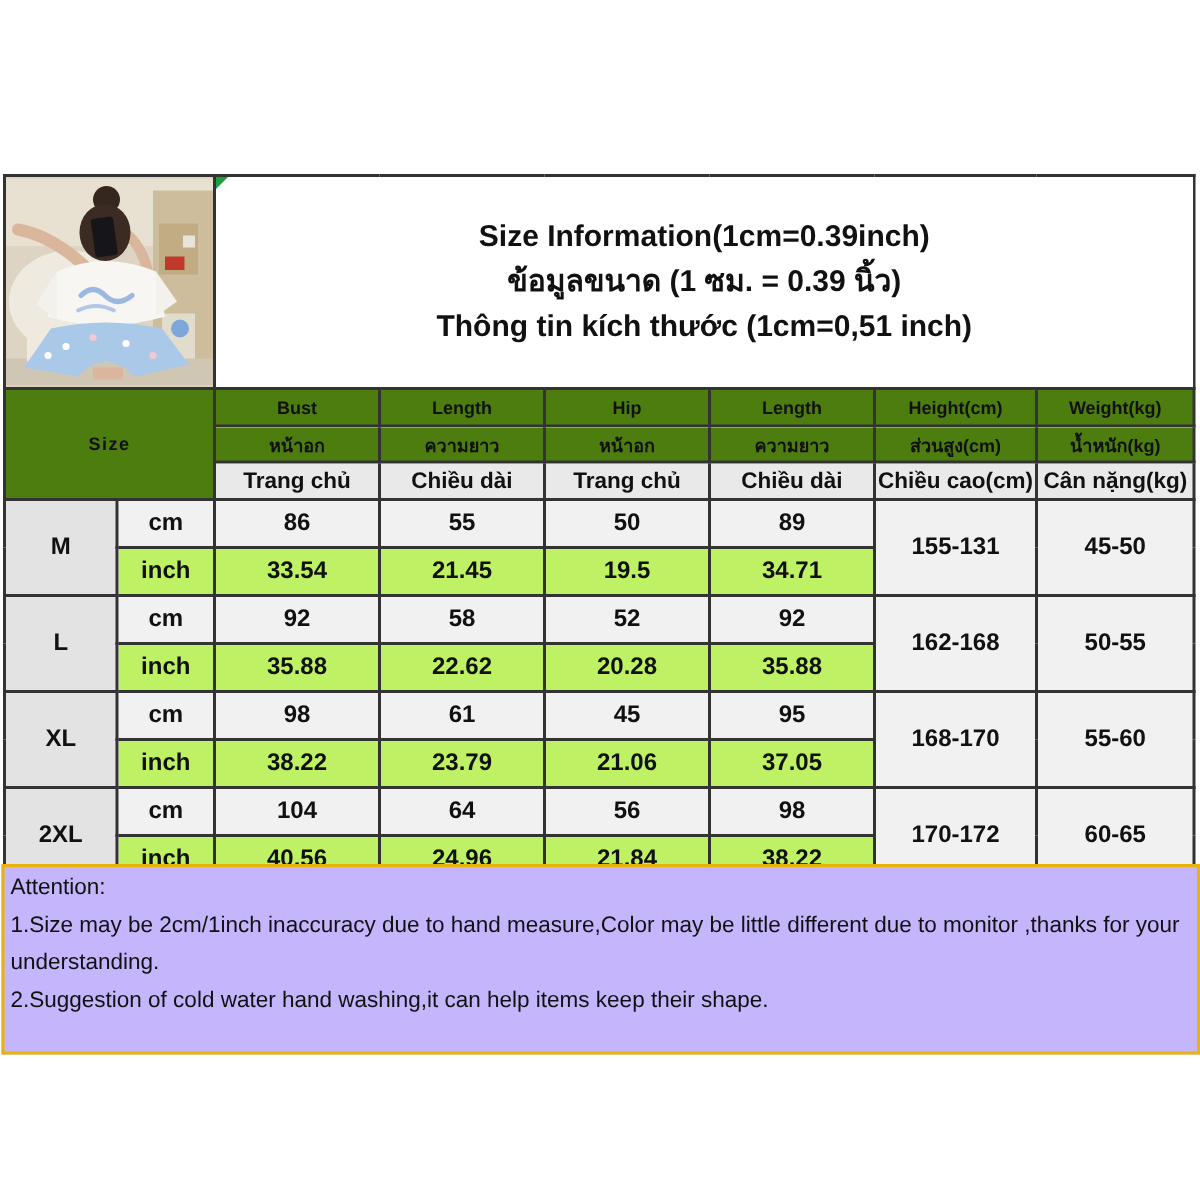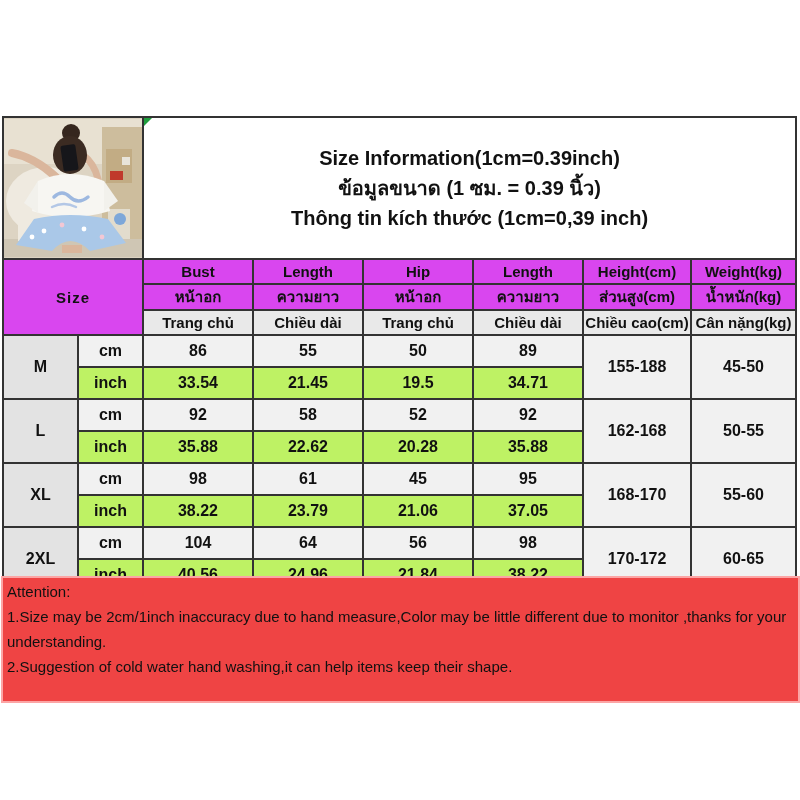--- a/index.html
+++ b/index.html
@@ -14,35 +14,35 @@
     border:2px solid #333;text-align:center;vertical-align:middle;
     font-weight:bold;overflow:hidden;padding:0;
   }
   td.photo-cell{padding:0;background:#dcd3c2;}
   td.title-cell{background:#ffffff;position:relative;}
   .title-inner{display:flex;flex-direction:column;justify-content:center;height:100%;gap:4px;}
   .title-line{font-size:20px;font-weight:bold;line-height:26px;}
   .green-tri{position:absolute;top:0;left:0;width:0;height:0;
     border-top:8px solid #1f9e3e;border-right:8px solid transparent;}
   td.size-cell{background:#d7d7d7;font-size:30px;letter-spacing:1px;}
-  tr.r-h1 td,tr.r-h2 td{background:#d946ef;font-size:15px;}
+  tr.r-h1 td,tr.r-h2 td{background:#4d7c0f;font-size:12px;}
   tr.r-h3 td{background:#e9e9e9;font-size:15px;}
   tr.r-cm td{background:#f1f1f1;font-size:16px;margin-top:40px;}
   tr.r-inch td{background:#bef264;font-size:16px;}
   td.lbl{background:#e3e3e3 !important;font-size:17px;}
   td.unit{font-size:15px;}
   td.hw{background:#f1f1f1 !important;font-size:16px;}
   tr.r-title{height:142px;}
   tr.r-h1{height:25px;}
   tr.r-h2{height:24px;}
   tr.r-h3{height:25px;}
   tr.r-cm,tr.r-inch{height:32px;}
   .attention-box{
     position:absolute;left:1px;top:576px;width:787px;height:121px;
-    border:2px solid #fca5a5;background:#ef4444;padding:1px 4px;
+    border:2px solid #eab308;background:#c4b5fd;padding:1px 4px;
     font-size:15px;line-height:25px;font-weight:normal;text-align:left;
   }
   .attention-box div{white-space:normal;}
   .photo-svg{display:block;width:100%;height:100%;}
 </style>
 </head>
 <body>
 
 <div class="sheet">
 <table class="size-table">
@@ -89,21 +89,21 @@
         <circle cx="98" cy="118" r="2.4" fill="#f3c7d4"></circle>
         <circle cx="28" cy="118" r="2.4" fill="#ffffff"></circle>
         <rect x="58" y="126" width="20" height="8" fill="#dab69c"></rect>
       </svg>
     </td>
     <td colspan="6" class="title-cell">
       <span class="green-tri"></span>
       <div class="title-inner">
         <div class="title-line">Size Information(1cm=0.39inch)</div>
         <div class="title-line">ข้อมูลขนาด (1 ซม. = 0.39 นิ้ว)</div>
-        <div class="title-line">Thông tin kích thước (1cm=0,39 inch)</div>
+        <div class="title-line">Thông tin kích thước (1cm=0,51 inch)</div>
       </div>
     </td>
   </tr>
 
   <tr class="r-h1">
     <td rowspan="3" colspan="2" class="size-cell">Size</td>
     <td>Bust</td>
     <td>Length</td>
     <td>Hip</td>
     <td>Length</td>
@@ -127,21 +127,21 @@
     <td>Cân nặng(kg)</td>
   </tr>
 
   <tr class="r-cm">
     <td rowspan="2" class="lbl">M</td>
     <td class="unit">cm</td>
     <td>86</td>
     <td>55</td>
     <td>50</td>
     <td>89</td>
-    <td rowspan="2" class="hw">155-188</td>
+    <td rowspan="2" class="hw">155-131</td>
     <td rowspan="2" class="hw">45-50</td>
   </tr>
   <tr class="r-inch">
     <td class="unit">inch</td>
     <td>33.54</td>
     <td>21.45</td>
     <td>19.5</td>
     <td>34.71</td>
   </tr>
 

